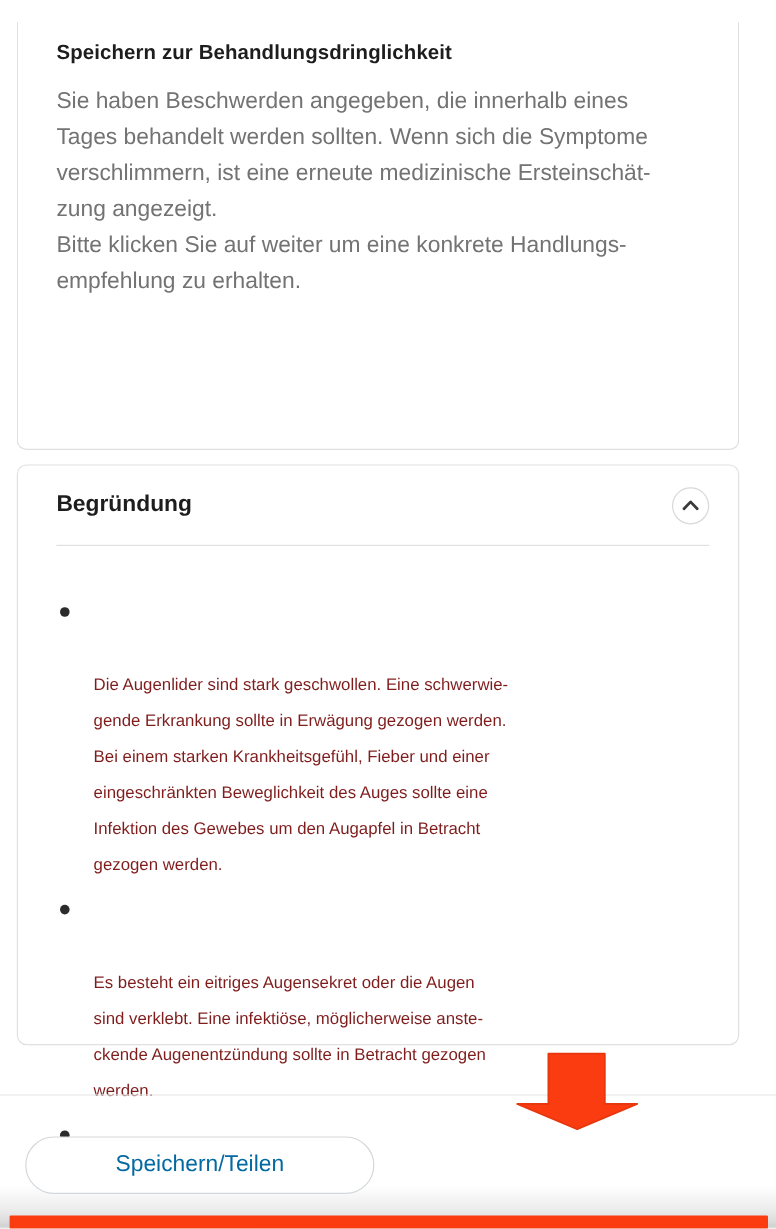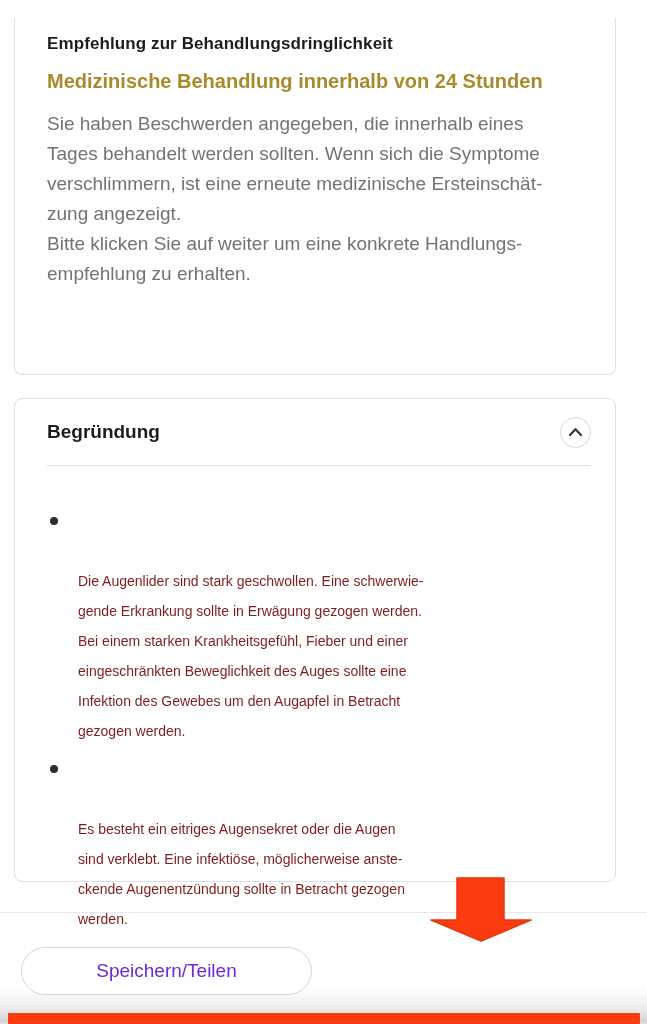--- a/index.html
+++ b/index.html
@@ -41,21 +41,21 @@
     color: #a88b2d;
   }
   .body-text {
     margin: 16px 0 0 0;
     font-size: 19px;
     line-height: 30px;
     color: #737373;
     white-space: pre-line;
   }
   .card-reasons {
-    top: 398px;
+    top: 387px;
     height: 484px;
     border-radius: 8px;
   }
   .reasons-header {
     height: 66px;
     padding: 0 24px 0 32px;
     display: flex;
     align-items: center;
     justify-content: space-between;
   }
@@ -121,21 +121,21 @@
   }
   .pill-button {
     position: absolute;
     top: 947px;
     height: 48px;
     border: 1.5px solid #d3d7da;
     border-radius: 24px;
     background: #ffffff;
     font-family: "Liberation Sans", sans-serif;
     font-size: 19px;
-    color: #6d28d9;
+    color: #0369a1;
     cursor: pointer;
     box-sizing: border-box;
   }
   .btn-save { left: 21px; width: 291px; }
   .btn-next { left: 339px; width: 288px; }
   .bottom-gradient {
     position: absolute;
     left: 0;
     top: 988px;
     width: 647px;
@@ -151,22 +151,21 @@
     background: #fb3c10;
     border-radius: 1px;
   }
 </style>
 </head>
 <body>
 
 <div class="screen">
 
   <section class="card card-top">
-    <h2 class="card-title">Empfehlung zur Behandlungsdringlichkeit</h2>
-    <h1 class="urgency">Medizinische Behandlung innerhalb von 24 Stunden</h1>
+    <h2 class="card-title">Speichern zur Behandlungsdringlichkeit</h2>
     <p class="body-text">Sie haben Beschwerden angegeben, die innerhalb eines
 Tages behandelt werden sollten. Wenn sich die Symptome
 verschlimmern, ist eine erneute medizinische Ersteinschät-
 zung angezeigt.
 Bitte klicken Sie auf weiter um eine konkrete Handlungs-
 empfehlung zu erhalten.</p>
   </section>
 
   <section class="card card-reasons">
     <div class="reasons-header">

